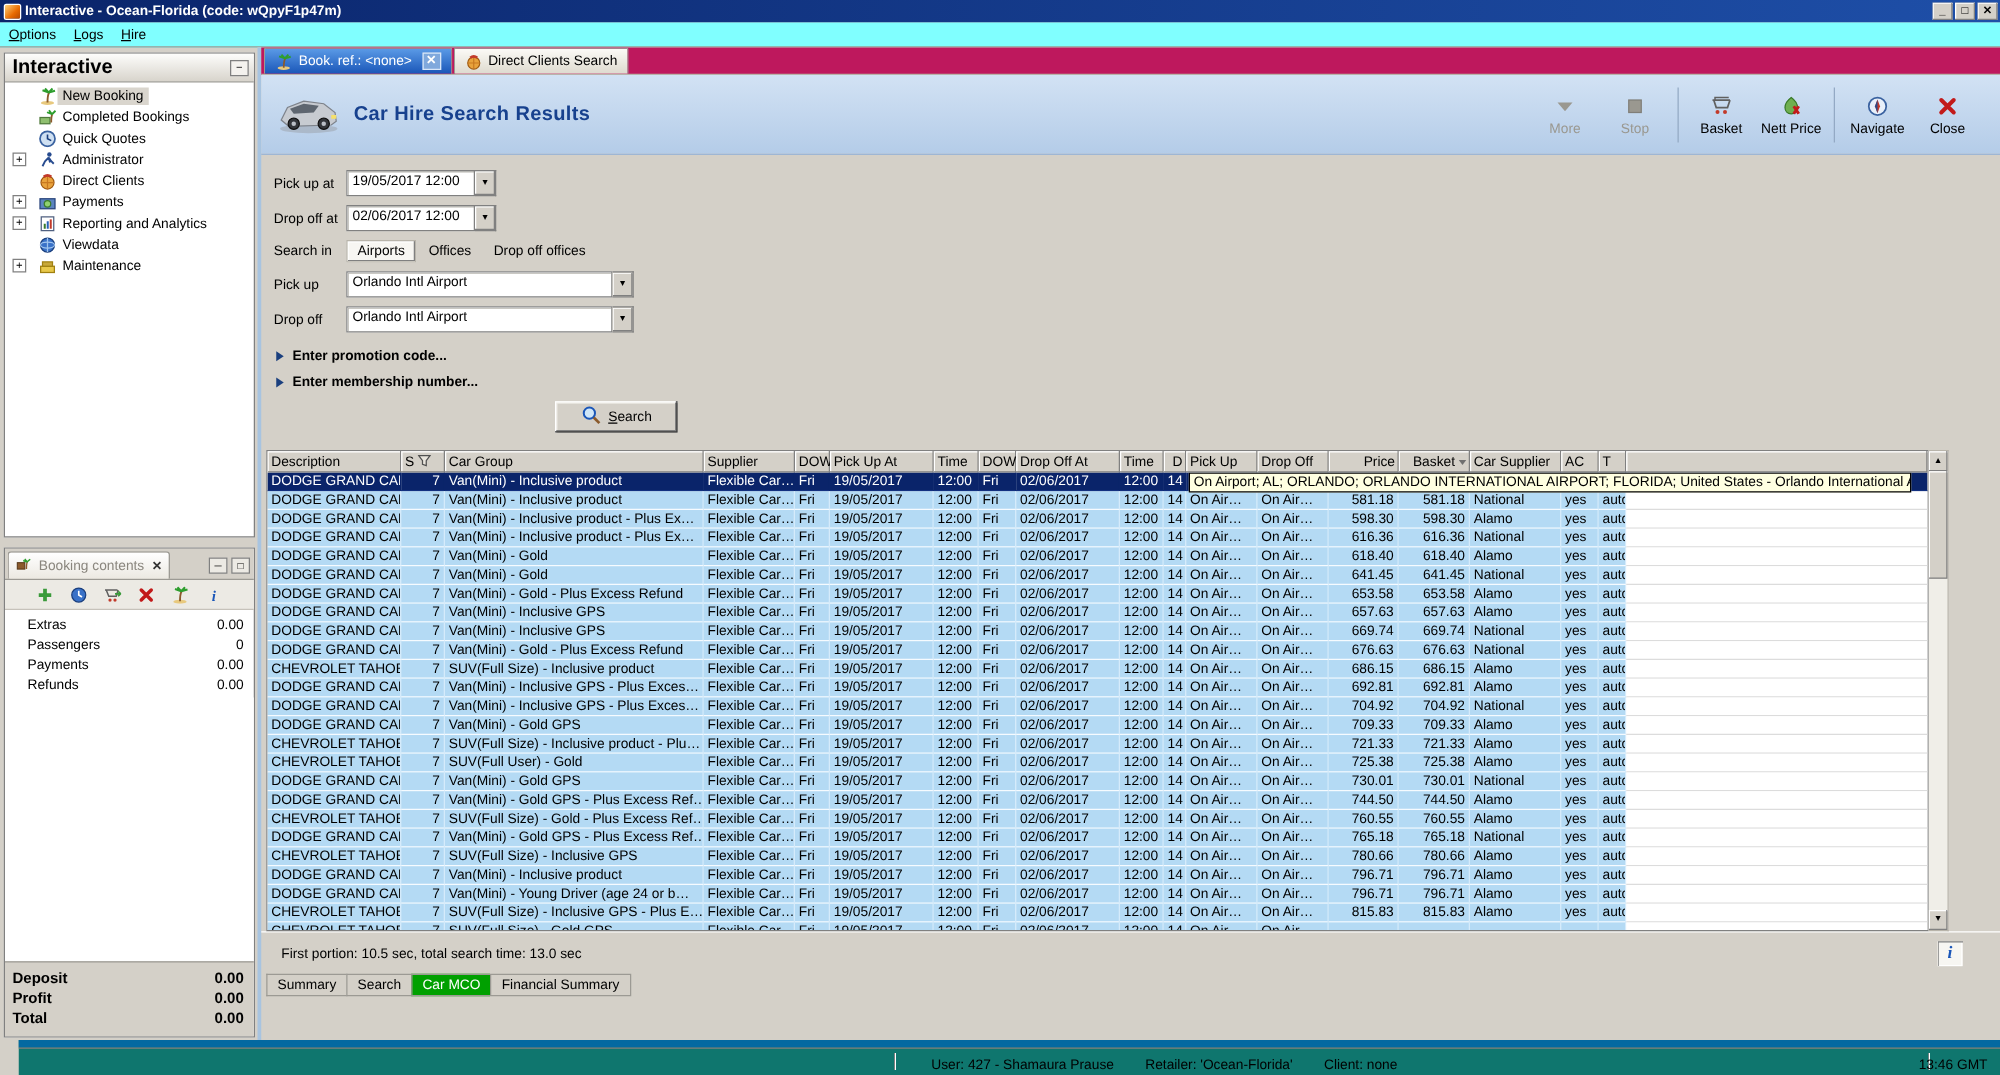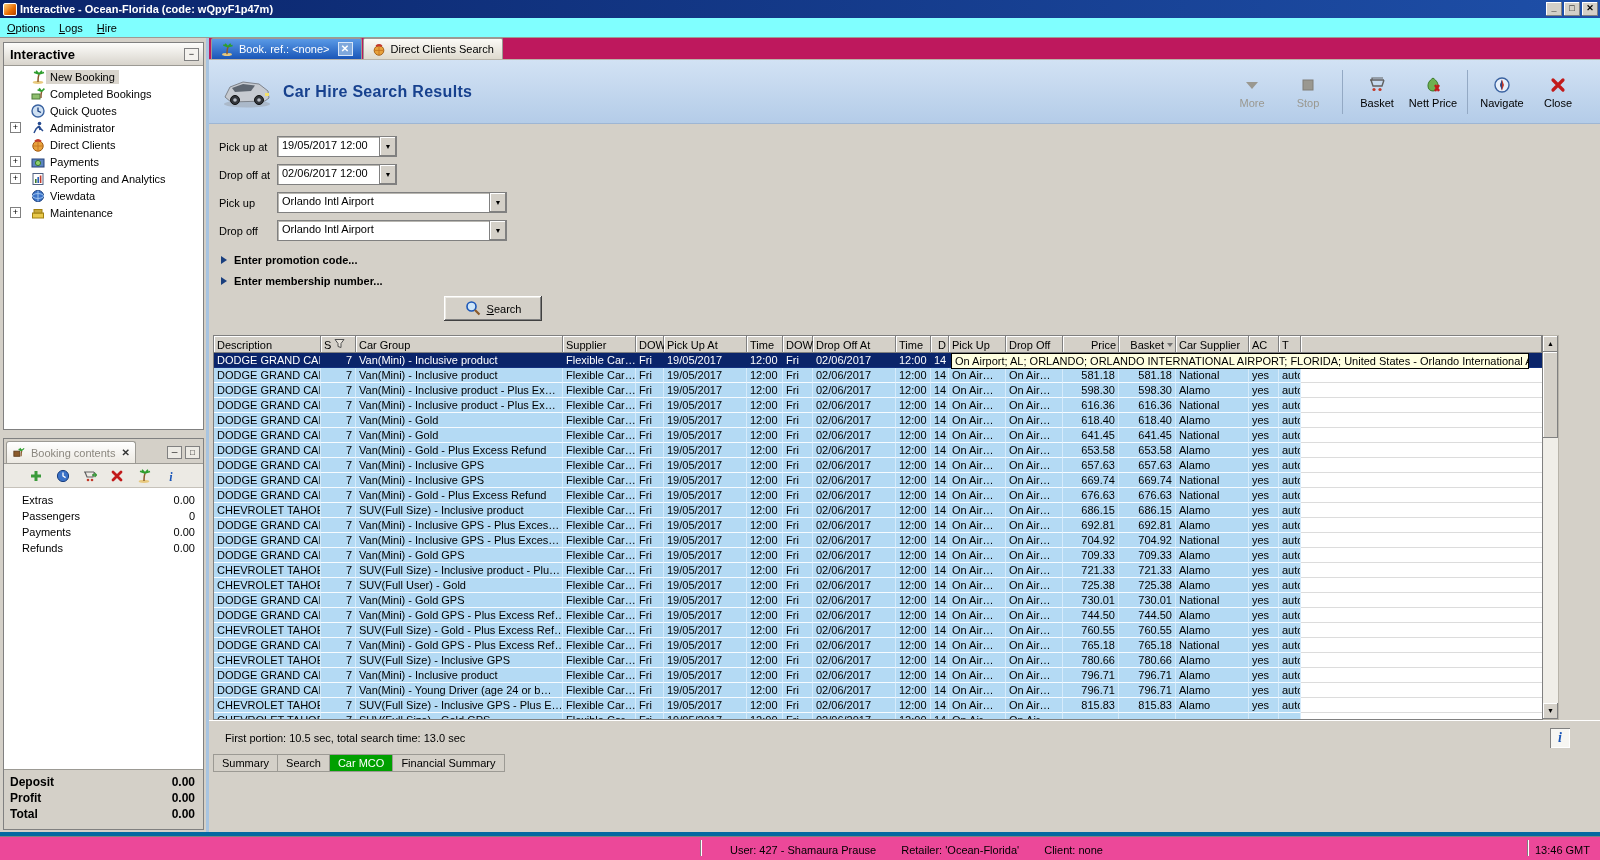--- a/index.html
+++ b/index.html
@@ -23,21 +23,21 @@
 
   
   .appbody { display:flex; height:794px; }
   .leftcol { width:206px; display:flex; flex-direction:column; padding:4px 2px 2px 3px; }
   .maincol { flex:1; display:flex; flex-direction:column; border-left:3px solid #A8C4E0; background:#D4D0C8; min-width:0; }
 
   
   .panel { border:1px solid #808080; background:#fff; }
   .ipanel { height:388px; margin-bottom:8px; display:flex; flex-direction:column; }
   .ipanel-hdr { height:23px; background:linear-gradient(180deg,#FDFDFB,#D8D4CC); border-bottom:1px solid #9C9A94; display:flex; align-items:center; padding:0 4px 0 6px; }
-  .ipanel-hdr .t { font-weight:bold; font-size:13px; flex:1; }
+  .ipanel-hdr .t { font-weight:bold; font-size:16px; flex:1; }
   .collapse-btn { width:15px; height:13px; border:1px solid #808080; background:#F4F2EE; font-size:9px; line-height:11px; text-align:center; }
   .tree { flex:1; overflow:hidden; padding-top:2px; }
   .tree-item { height:17px; display:flex; align-items:center; }
   .tree-item.selected .lblwrap { background:#D9D5CD; }
   .expbox { width:11px; height:11px; border:1px solid #808080; background:#fff; font-size:9px; line-height:9px; text-align:center; margin-left:6px; }
   .expspacer { width:11px; margin-left:6px; }
   .ticon { width:16px; height:14px; margin-left:9px; display:inline-flex; align-items:center; justify-content:center; }
   .ticon svg { width:14px; height:14px; }
   .lblwrap { padding:1px 4px; white-space:nowrap; }
 
@@ -126,21 +126,21 @@
   .tstatus { height:34px; display:flex; align-items:center; padding:0 14px; border-top:1px solid #fff; }
   .tstatus .txt { flex:1; padding-left:2px; }
   .infobtn { width:20px; height:20px; background:#F7F6F2; box-shadow: inset 1px 1px #808080, inset -1px -1px #fff; color:#1A56B8; font-family:"Liberation Serif", serif; font-style:italic; font-weight:bold; font-size:14px; text-align:center; line-height:19px; margin-right:16px; }
 
   .bottomtabs { display:flex; padding-left:4px; }
   .botab { height:18px; padding:2px 8px 0 8px; border:1px solid #9C9A94; border-right:none; background:#D4D0C8; }
   .botab:last-child { border-right:1px solid #9C9A94; }
   .botab.active { background:#00A000; color:#fff; }
 
   
-  .statusbar { height:28px; background:#ec4899; border-top:4px solid #0369a1; position:absolute; left:0; right:0; bottom:0; }
+  .statusbar { height:28px; background:#0f766e; border-top:6px solid #0369a1; position:absolute; left:15px; right:0; bottom:0; }
   .statusbar::before { content:""; position:absolute; top:0; left:0; right:0; height:1px; background:#808080; }
   .sbtext { position:absolute; left:730px; top:8px; white-space:nowrap; }
   .sbtext span { margin-right:22px; }
   .sbtime { position:absolute; right:10px; top:8px; }
   .sbdiv { position:absolute; top:4px; bottom:4px; width:2px; box-shadow: inset 1px 0 #808080, inset -1px 0 #fff; }
 </style>
 </head>
 <body>
 
 <div class="titlebar">
@@ -463,20 +463,28 @@
         </div>
       </div>
       <div class="frow">
         <span class="flabel">Drop off at</span>
         <div class="combo">
           <span class="val narrow">02/06/2017 12:00</span>
           <span class="btn">▼</span>
         </div>
       </div>
       <div class="frow">
+        <span class="flabel">Search in</span>
+        <div class="seg">
+            <div class="opt sel">Airports</div>
+            <div class="opt">Offices</div>
+            <div class="opt">Drop off offices</div>
+          </div>
+      </div>
+      <div class="frow">
         <span class="flabel">Pick up</span>
         <div class="combo">
           <span class="val wide">Orlando Intl Airport</span>
           <span class="btn">▼</span>
         </div>
       </div>
       <div class="frow" style="margin-bottom:13px">
         <span class="flabel">Drop off</span>
         <div class="combo">
           <span class="val wide">Orlando Intl Airport</span>

